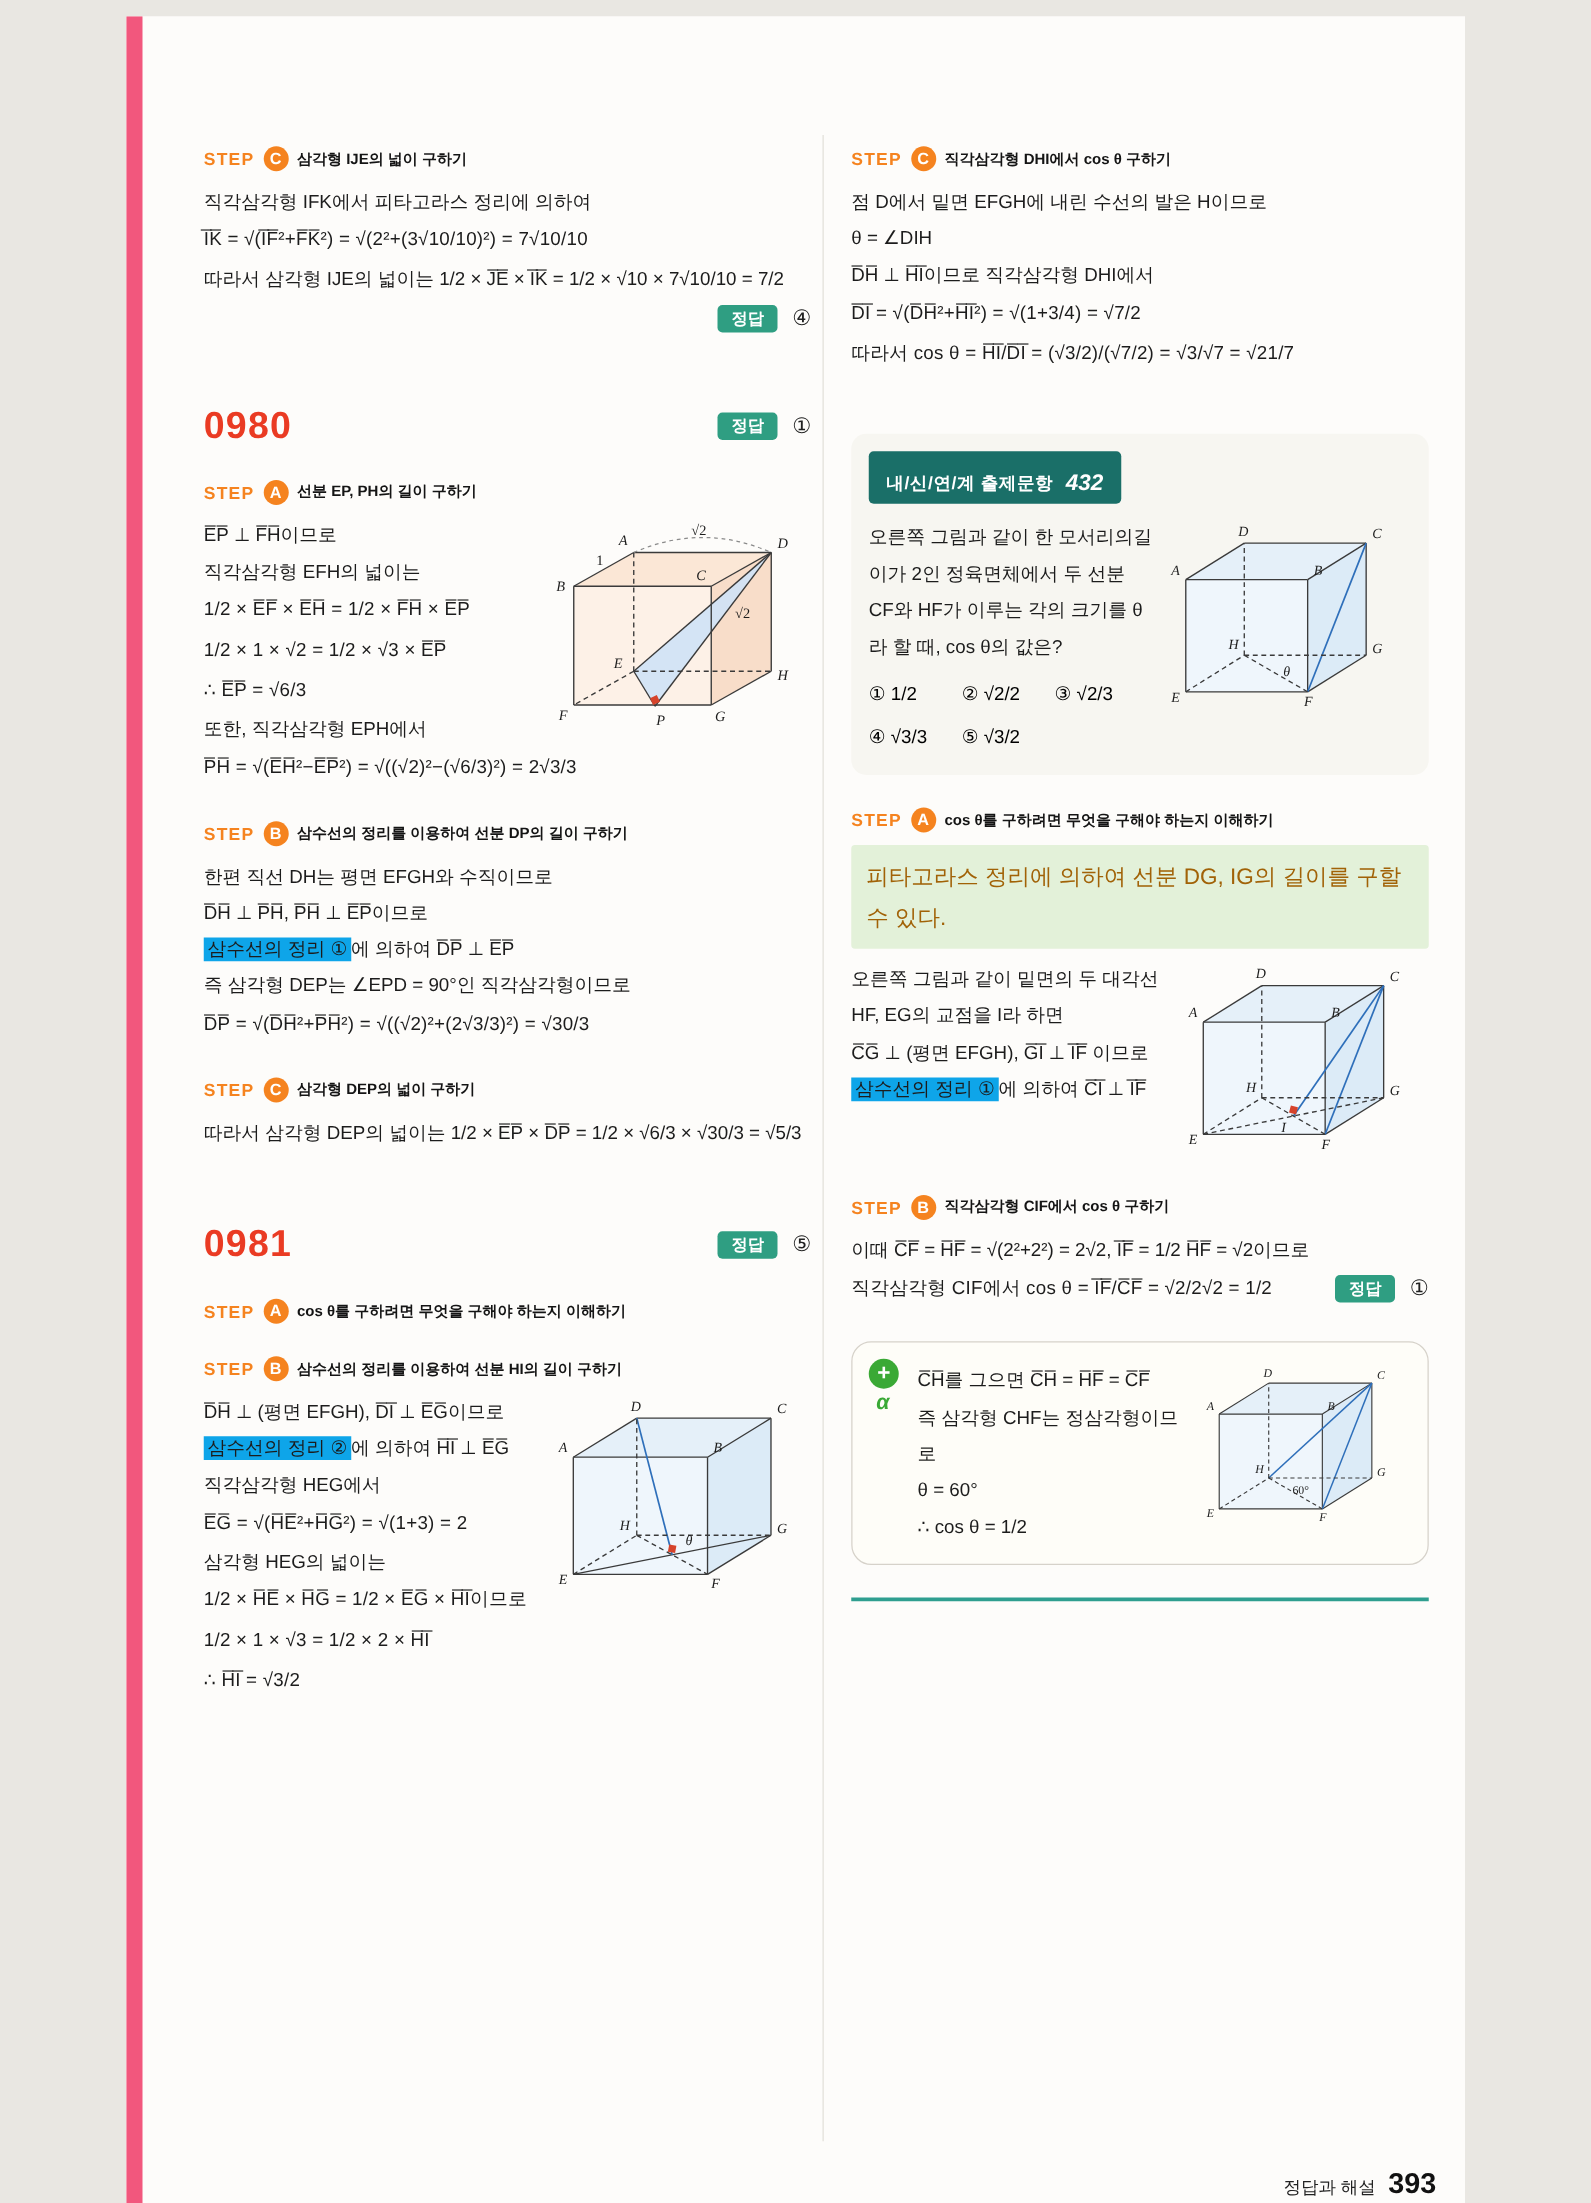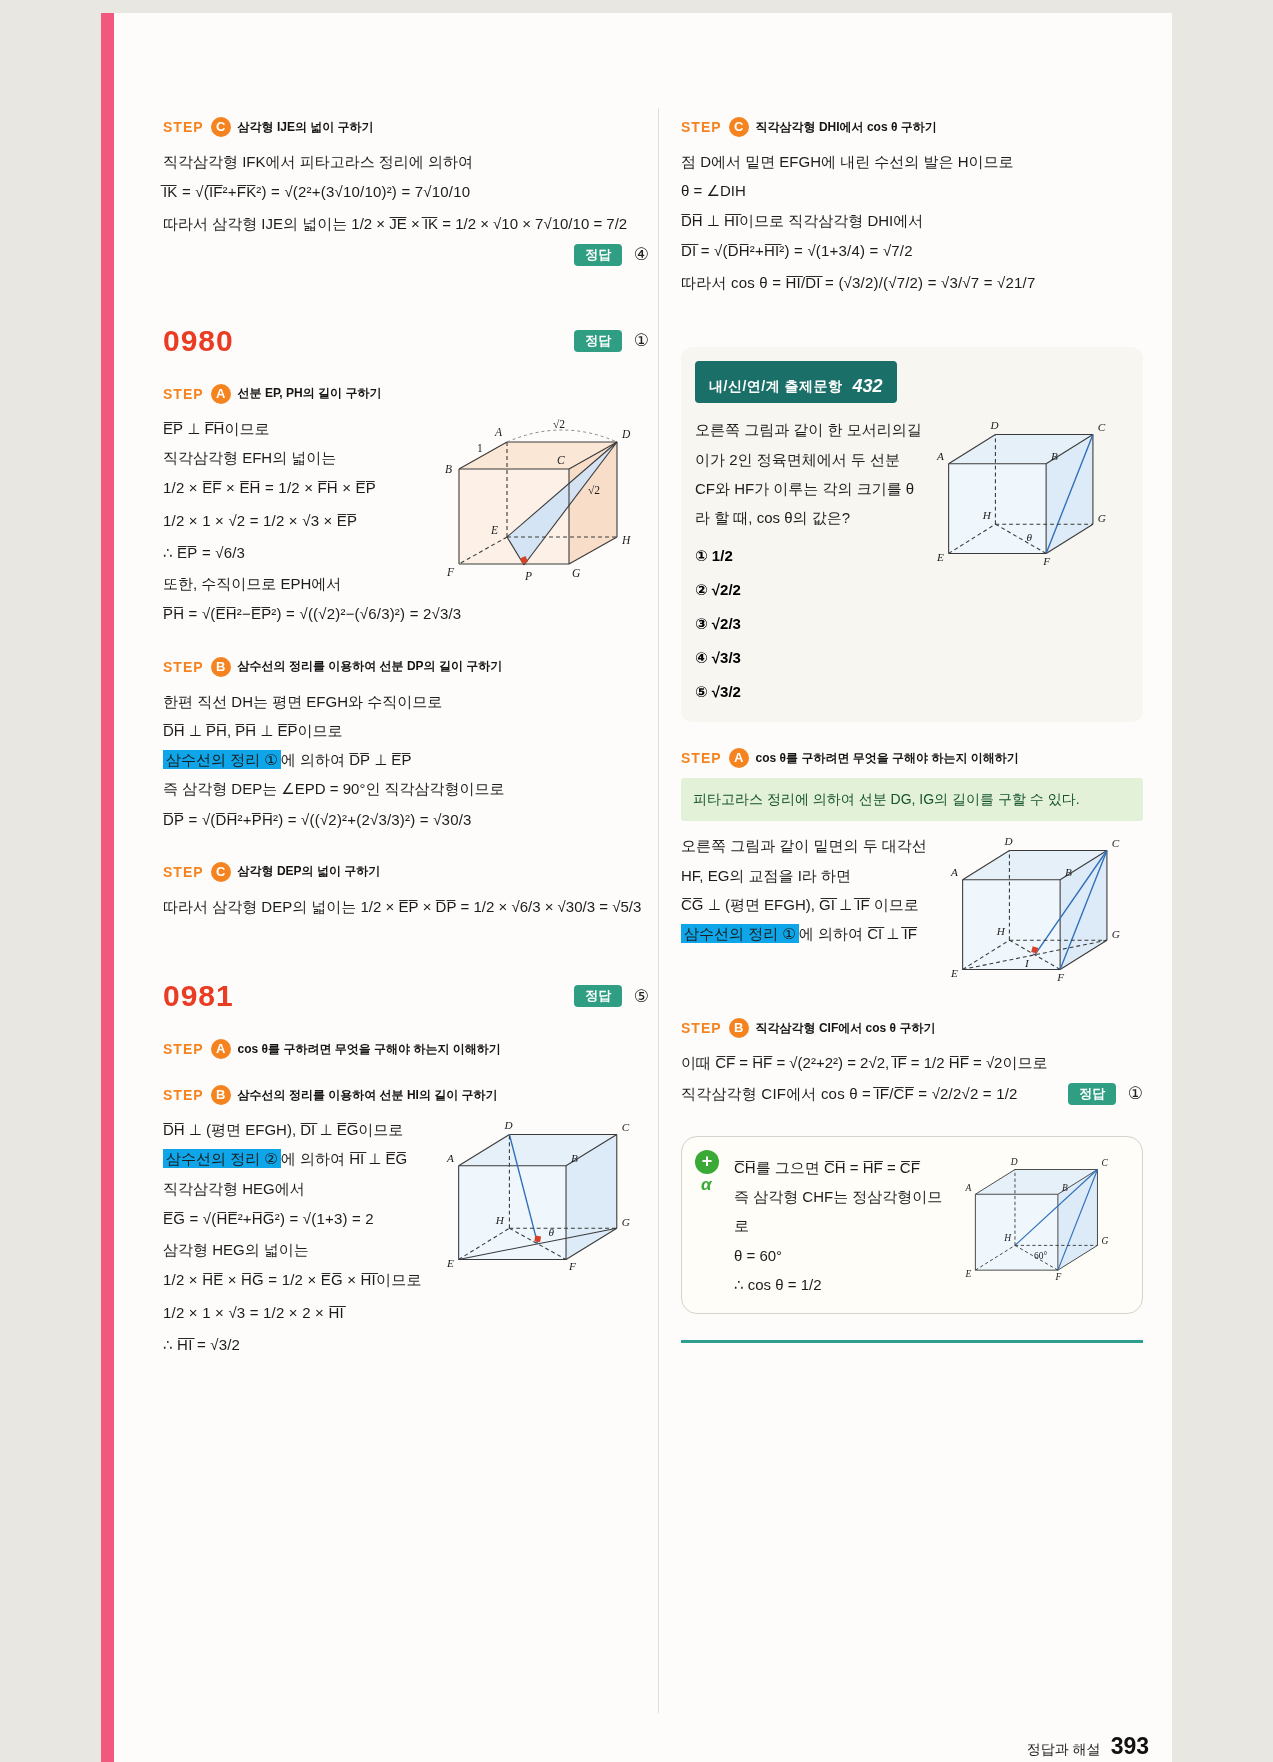--- a/index.html
+++ b/index.html
@@ -27,30 +27,30 @@
   .ans-num { font-size:17px; color:#222; margin-left:7px; vertical-align:middle; }
 
   .prob-head { display:flex; justify-content:space-between; align-items:center; margin-top:58px; }
   .prob-num { color:#ea3b23; font-size:30px; font-weight:bold; letter-spacing:1px; }
 
   .flex-row { display:flex; gap:10px; align-items:flex-start; }
   .flex-text { flex:1; min-width:0; }
   .diagram { flex:0 0 auto; }
   .diagram svg { display:block; }
 
-  .green-box { background:#e3f1d9; padding:9px 12px; margin:8px 0 10px; font-size:14px;
-               line-height:1.8; border-radius:3px; color:#14532d; }
+  .green-box { background:#e3f1d9; padding:9px 12px; margin:8px 0 10px; font-size:18px;
+               line-height:1.8; border-radius:3px; color:#a16207; }
 
   .qbox { background:#f7f6f1; border-radius:12px; padding:14px 14px 18px; margin-top:48px; }
   .qbox-header { display:inline-flex; align-items:center; gap:10px; background:#1a6f68; color:#fff;
                  padding:15px 14px 6px; border-radius:4px; margin-bottom:12px; }
   .qbox-header .hdr-label { font-size:14px; font-weight:bold; letter-spacing:.5px; }
   .qbox-header .hdr-num { font-size:18px; font-weight:bold; font-style:italic; }
-  .choices { display:grid; grid-template-columns:1fr; gap:10px 8px; margin-top:12px; width:215px;
-             font-size:15px; line-height:1.6;font-weight:bold; }
+  .choices { display:grid; grid-template-columns:1fr 1fr 1fr; gap:10px 8px; margin-top:12px; width:215px;
+             font-size:15px; line-height:1.6; }
 
   .plus-box { position:relative; border:1.5px solid #d6d2ca; border-radius:16px; background:#fefdf8;
               padding:16px 14px 14px 52px; margin-top:26px; }
   .plus-icon { position:absolute; left:13px; top:13px; width:24px; height:24px; border-radius:50%;
                background:#3aa935; color:#fff; font-size:18px; font-weight:bold; text-align:center; line-height:23px; }
   .plus-alpha { position:absolute; left:19px; top:38px; color:#3aa935; font-size:17px; font-style:italic; font-weight:bold; }
 
   .teal-rule { height:3px; background:#2f9e8f; margin-top:26px; }
 
   .side-tab { position:absolute; left:1076px; top:352px; width:46px; }
@@ -101,21 +101,21 @@
         <span class="step-circle" style="background:#f5831f;">A</span>
         <span class="step-title">선분 EP, PH의 길이 구하기</span>
       </div>
       <div class="flex-row">
         <div class="flex-text">
           <p class="line">E̅P̅ ⊥ F̅H̅이므로</p>
           <p class="line">직각삼각형 EFH의 넓이는</p>
           <p class="formula">1/2 × E̅F̅ × E̅H̅ = 1/2 × F̅H̅ × E̅P̅</p>
           <p class="formula">1/2 × 1 × √2 = 1/2 × √3 × E̅P̅</p>
           <p class="formula">∴ E̅P̅ = √6/3</p>
-          <p class="line">또한, 수직이므로 EPH에서</p>
+          <p class="line">또한, 직각삼각형 EPH에서</p>
         </div>
         <div class="diagram" style="width:210px;">
             <svg viewBox="0 0 210 175" width="100%">
               <polygon points="20,55 130,55 130,150 20,150" fill="#fdf1e7"></polygon>
               <polygon points="20,55 68,28 178,28 130,55" fill="#fbe7d6"></polygon>
               <polygon points="130,55 178,28 178,123 130,150" fill="#f8ddc9"></polygon>
               <polygon points="178,28 68,123 85,151" fill="#cfe2f6" opacity="0.9"></polygon>
               <line x1="20" y1="55" x2="130" y2="55" stroke="#3a3a3a" stroke-width="1.1"></line>
               <line x1="130" y1="55" x2="130" y2="150" stroke="#3a3a3a" stroke-width="1.1"></line>
               <line x1="130" y1="150" x2="20" y2="150" stroke="#3a3a3a" stroke-width="1.1"></line>

